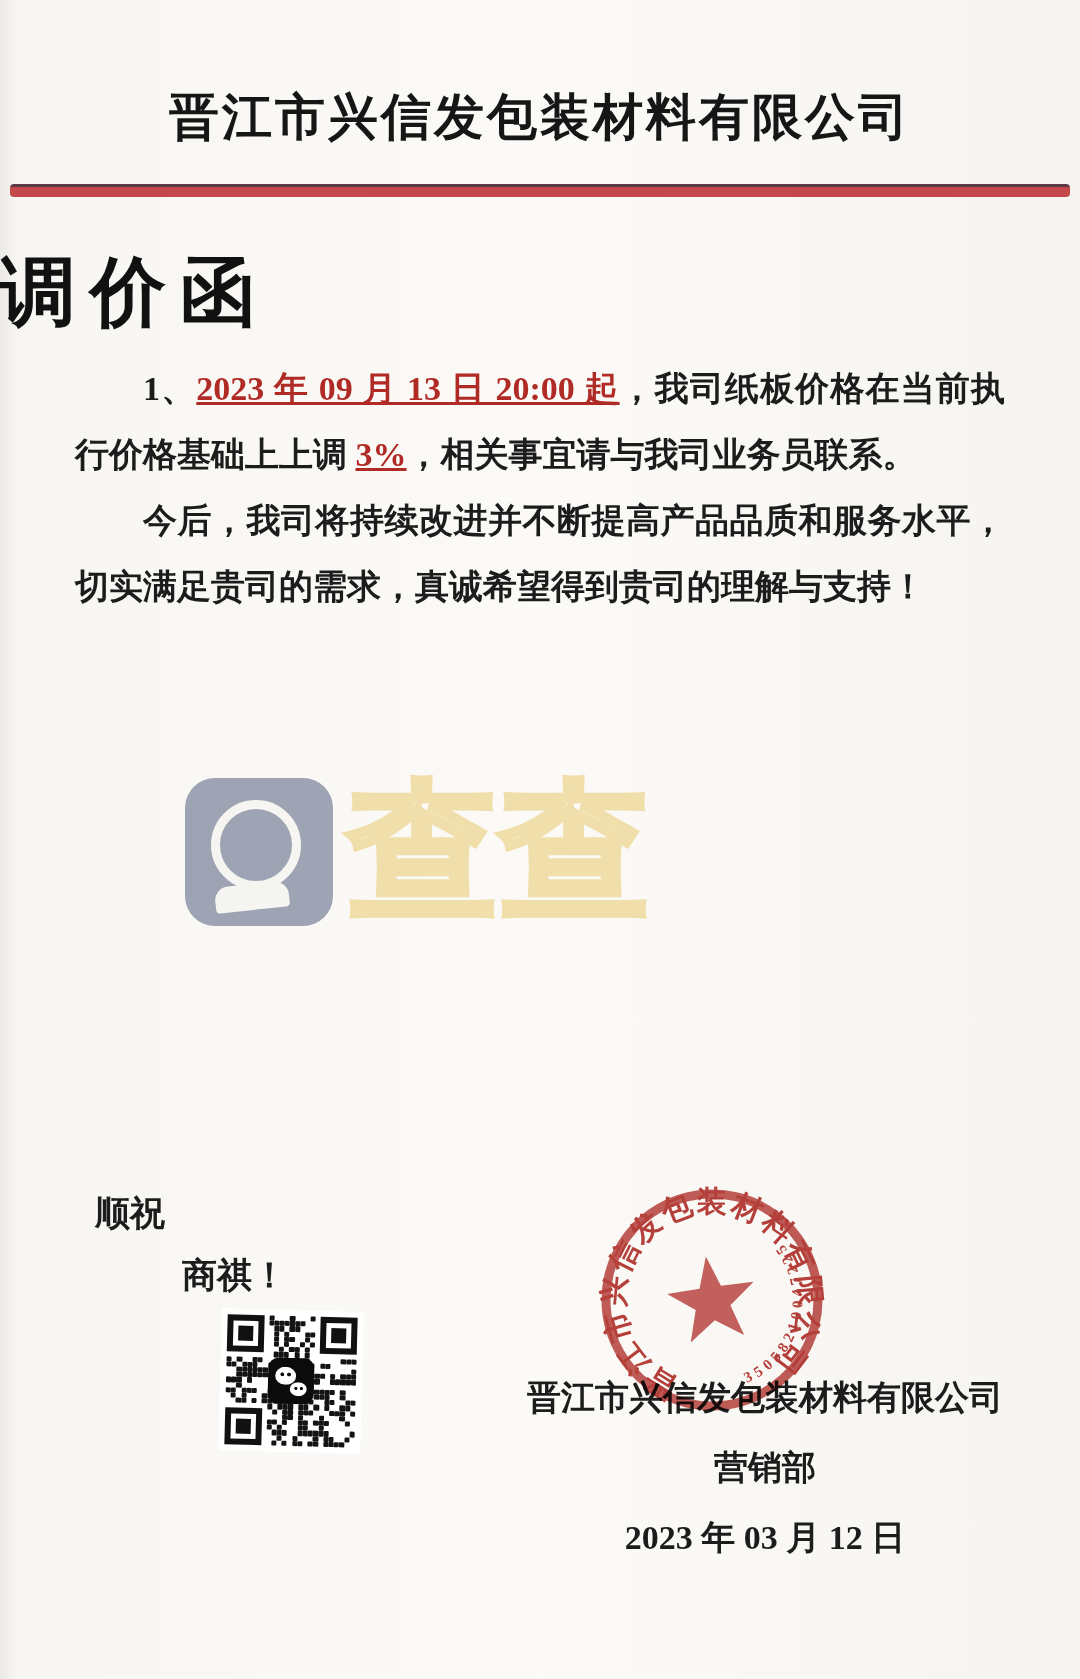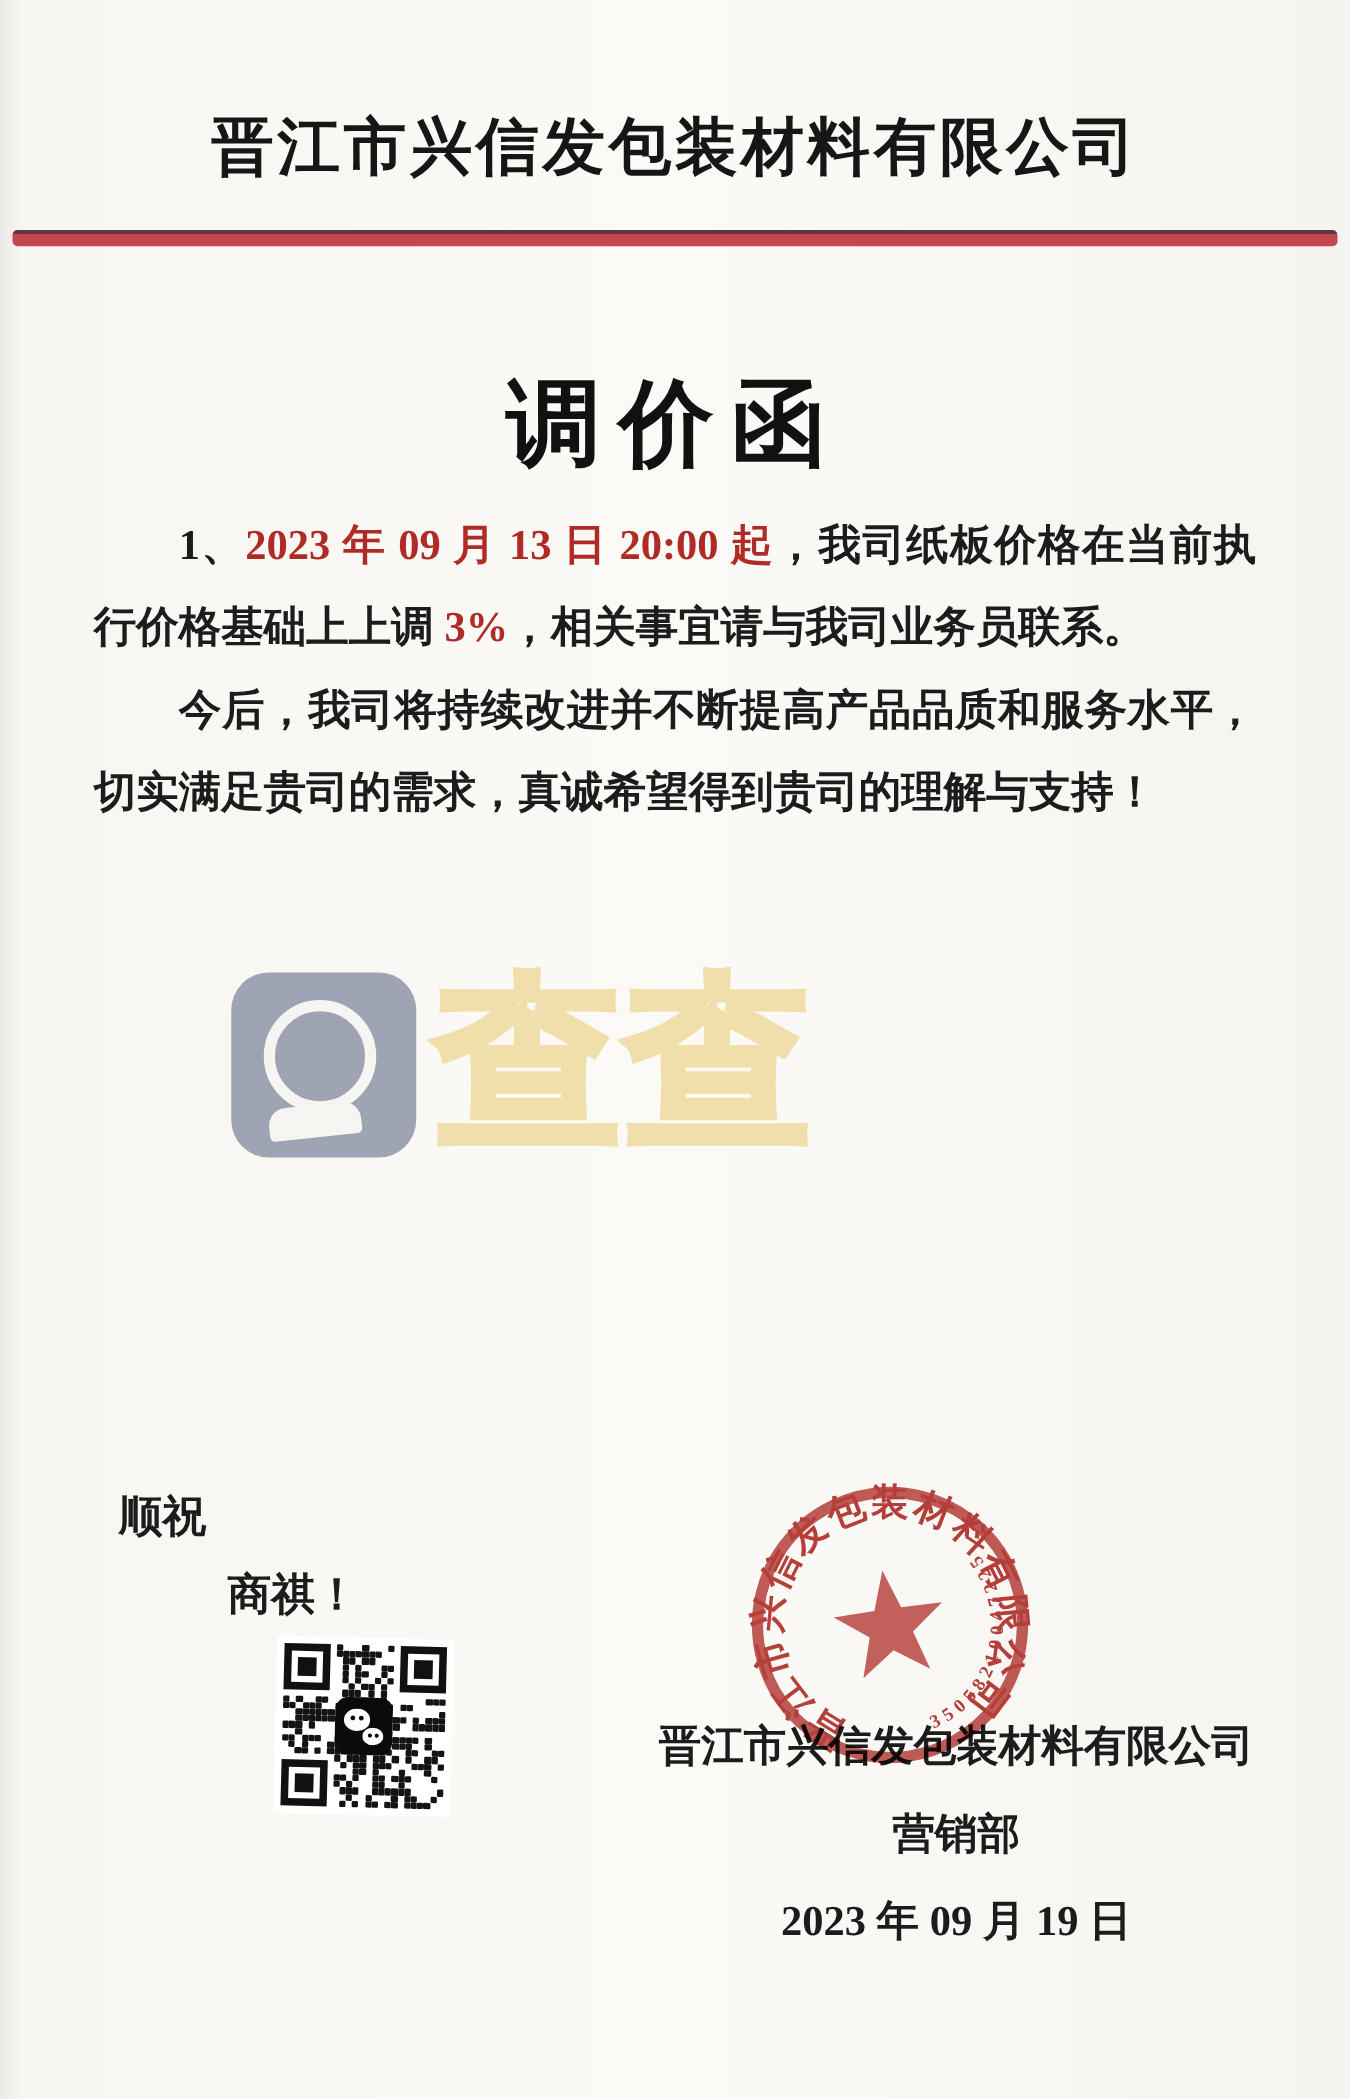--- a/index.html
+++ b/index.html
@@ -29,39 +29,38 @@
     letter-spacing:3px;
     color:#161616;
   }
   .rule{
     margin:36px 10px 0;
     height:13px;
     border-radius:4px;
     background:linear-gradient(to bottom,#5c3a45 0 3px,var(--rule-red) 3px 100%);
   }
   .letter-title{
-    margin-top:96px;
-    text-align:center;
+    margin-top:48px;
     font-size:76px;
     line-height:95px;
     font-weight:700;
     letter-spacing:14px;
     color:#111;
   }
   .body-text{
     margin-top:16px;
     padding:0 75px;
     font-size:34px;
     line-height:66px;
     font-weight:600;
     text-align:justify;
   }
   .salutation{text-indent:0;}
   .para{text-indent:2em;}
-  .para .red{color:var(--red);font-weight:700;}
+  .para .red{color:var(--red);font-weight:700;text-decoration:underline;}
 
   .closing-1{position:absolute;left:95px;top:1190px;font-size:35px;font-weight:600;}
   .closing-2{position:absolute;left:182px;top:1252px;font-size:35px;font-weight:600;}
 
   
   .watermark{
     position:absolute;left:185px;top:778px;
     display:flex;align-items:center;gap:16px;
     opacity:.48;pointer-events:none;
   }
@@ -351,21 +350,21 @@
       </div>
     <div class="qr-finder tl"></div>
     <div class="qr-finder tr"></div>
     <div class="qr-finder bl"></div>
     <div class="wx-logo"></div>
   </div>
 
   <div class="sig-block">
     <div>晋江市兴信发包装材料有限公司</div>
     <div>营销部</div>
-    <div>2023 年 09 月 19 日</div>
+    <div>2023 年 03 月 12 日</div>
   </div>
 
   <svg class="seal" width="240" height="240" viewBox="0 0 240 240">
     <defs>
       <path id="arcTop" d="M 76,196 A 88,88 0 1 1 164,196"></path>
       <path id="arcNum" d="M 143,207 A 90,90 0 0 0 194,68"></path>
     </defs>
     <circle cx="120" cy="120" r="106" fill="none" stroke="var(--seal)" stroke-width="9" stroke-opacity="0.85"></circle>
     <polygon fill="var(--seal)" fill-opacity="0.82" points="120,76 130.8,107.1 163.7,107.8 137.5,127.7 147,159.2 120,140.4 93,159.2 102.5,127.7 76.3,107.8 109.2,107.1"></polygon>
     <text class="seal-arc">

